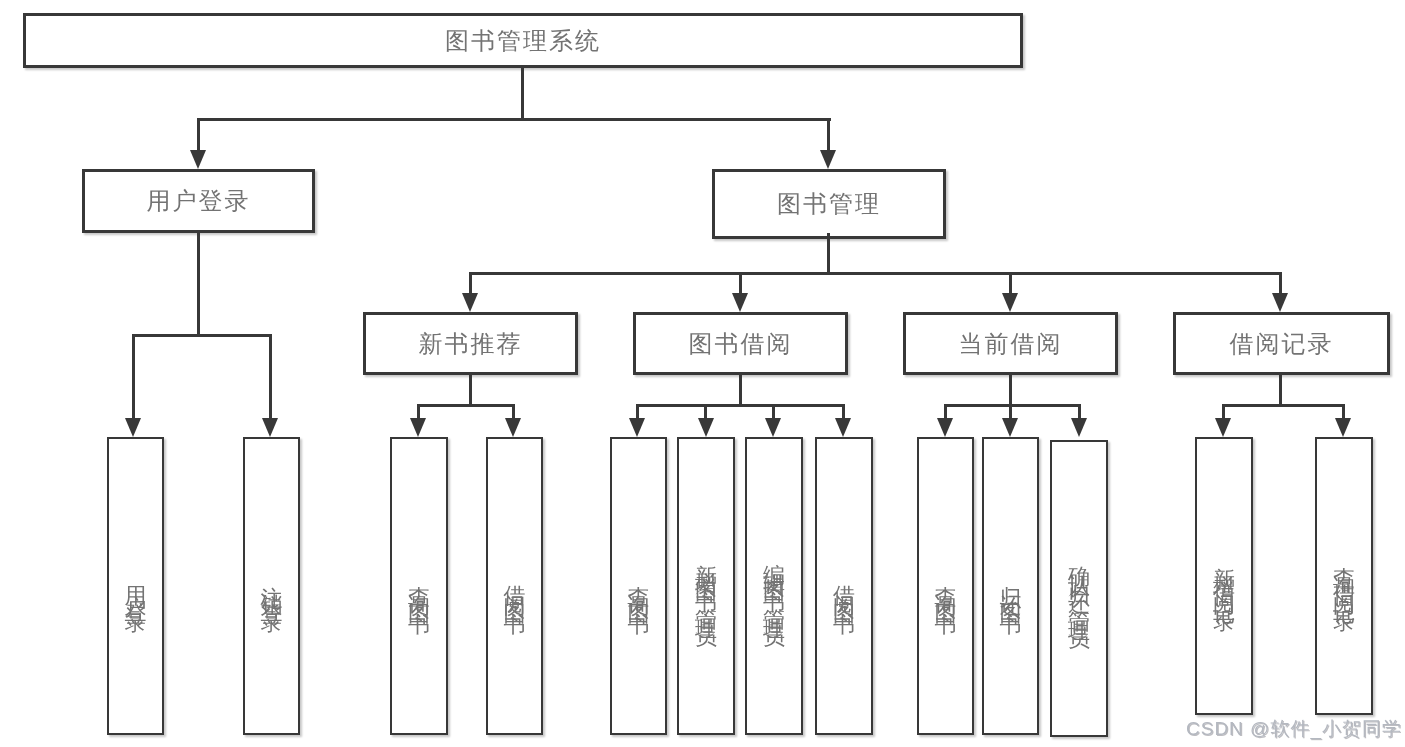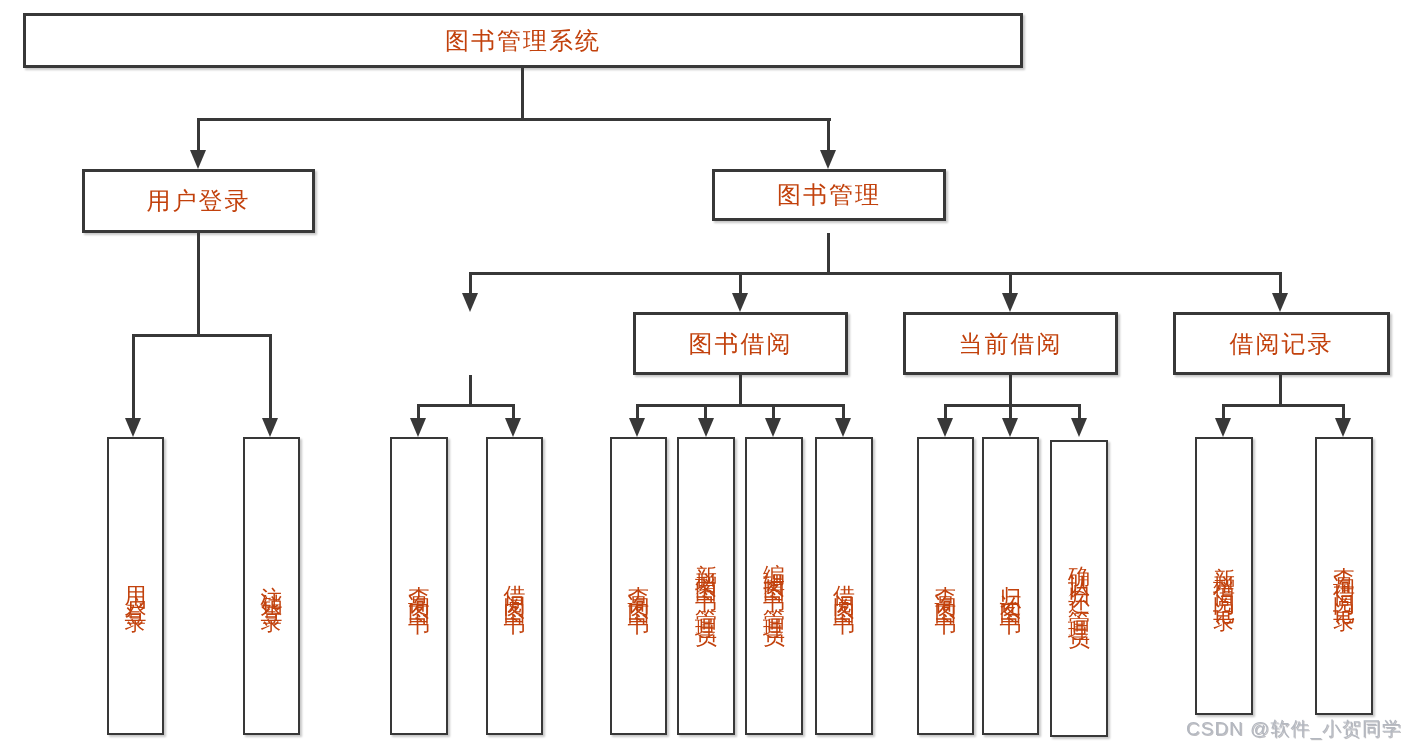--- a/index.html
+++ b/index.html
@@ -13,21 +13,21 @@
     width: 1405px;
     height: 747px;
     background: #ffffff;
     overflow: hidden;
   }
   .box {
     position: absolute;
     box-sizing: border-box;
     background: #ffffff;
     border: 3px solid #383838;
-    color: #c2410c;
+    color: #737373;
     display: flex;
     align-items: center;
     justify-content: center;
     font-size: 24px;
     letter-spacing: 2px;
     box-shadow: 2px 2px 2px rgba(0,0,0,0.22);
     white-space: nowrap;
   }
   .leaf {
     border-width: 2px;
@@ -70,40 +70,41 @@
   <div class="box" style="left:23px;top:13px;width:1000px;height:55px">图书管理系统</div>
 
   <div class="v" style="left:521px;top:68px;height:50px"></div>
   <div class="h" style="left:197px;top:118px;width:634px"></div>
   <div class="v" style="left:197px;top:118px;height:34px"></div>
   <div class="arrow" style="left:190px;top:150px"></div>
   <div class="v" style="left:827px;top:118px;height:34px"></div>
   <div class="arrow" style="left:820px;top:150px"></div>
 
   <div class="box" style="left:82px;top:169px;width:233px;height:64px">用户登录</div>
-  <div class="box" style="left:712px;top:169px;width:234px;height:52px">图书管理</div>
+  <div class="box" style="left:712px;top:169px;width:234px;height:70px">图书管理</div>
 
   <div class="v" style="left:197px;top:233px;height:103px"></div>
   <div class="h" style="left:132px;top:334px;width:140px"></div>
   <div class="v" style="left:132px;top:334px;height:86px"></div>
   <div class="arrow" style="left:125px;top:418px"></div>
   <div class="v" style="left:269px;top:334px;height:86px"></div>
   <div class="arrow" style="left:262px;top:418px"></div>
 
   <div class="v" style="left:827px;top:233px;height:41px"></div>
   <div class="h" style="left:469px;top:272px;width:813px"></div>
   <div class="v" style="left:469px;top:272px;height:23px"></div>
   <div class="arrow" style="left:462px;top:293px"></div>
   <div class="v" style="left:739px;top:272px;height:23px"></div>
   <div class="arrow" style="left:732px;top:293px"></div>
   <div class="v" style="left:1009px;top:272px;height:23px"></div>
   <div class="arrow" style="left:1002px;top:293px"></div>
   <div class="v" style="left:1279px;top:272px;height:23px"></div>
   <div class="arrow" style="left:1272px;top:293px"></div>
 
+  <div class="box" style="left:363px;top:312px;width:215px;height:63px">新书推荐</div>
   <div class="box" style="left:903px;top:312px;width:215px;height:63px">当前借阅</div>
   <div class="box" style="left:633px;top:312px;width:215px;height:63px">图书借阅</div>
   <div class="box" style="left:1173px;top:312px;width:217px;height:63px">借阅记录</div>
 
   <div class="v" style="left:469px;top:375px;height:31px"></div>
   <div class="h" style="left:417px;top:404px;width:98px"></div>
   <div class="v" style="left:417px;top:404px;height:16px"></div>
   <div class="arrow" style="left:410px;top:418px"></div>
   <div class="v" style="left:512px;top:404px;height:16px"></div>
   <div class="arrow" style="left:505px;top:418px"></div>

